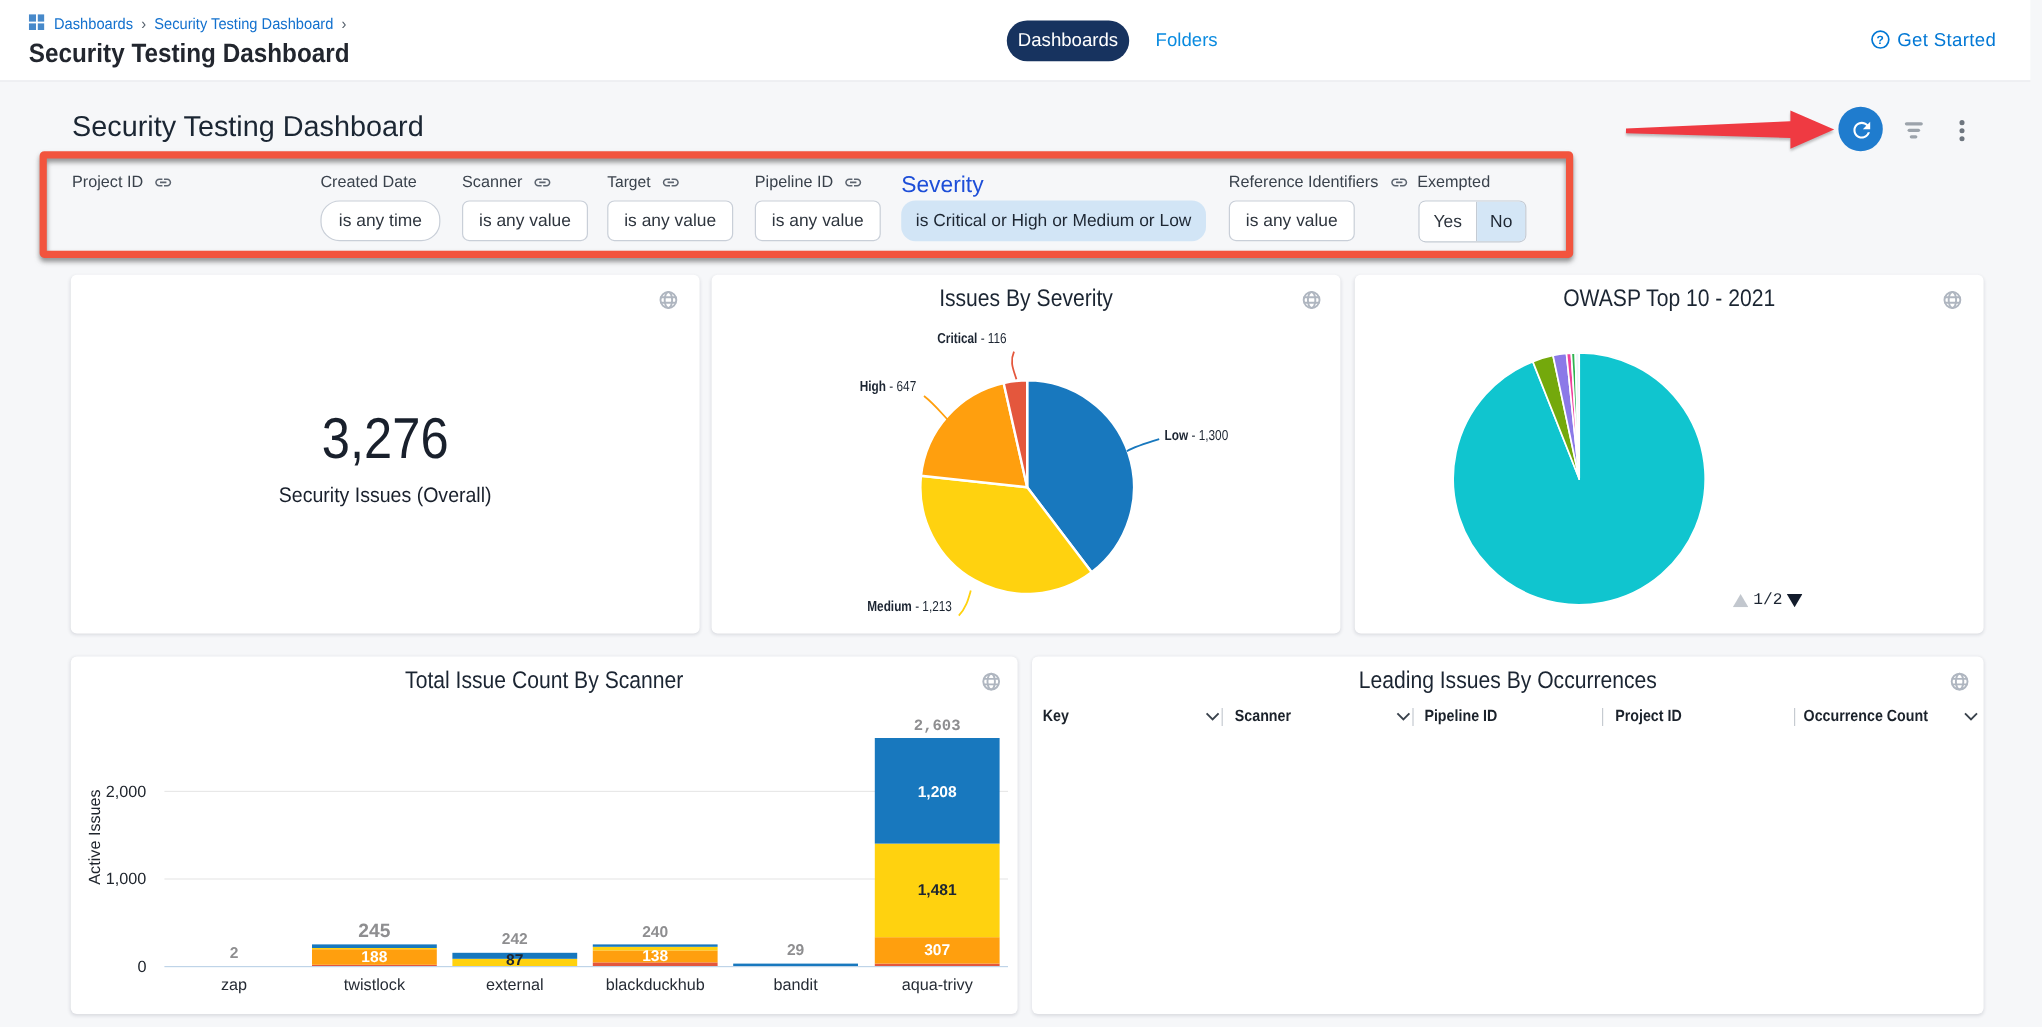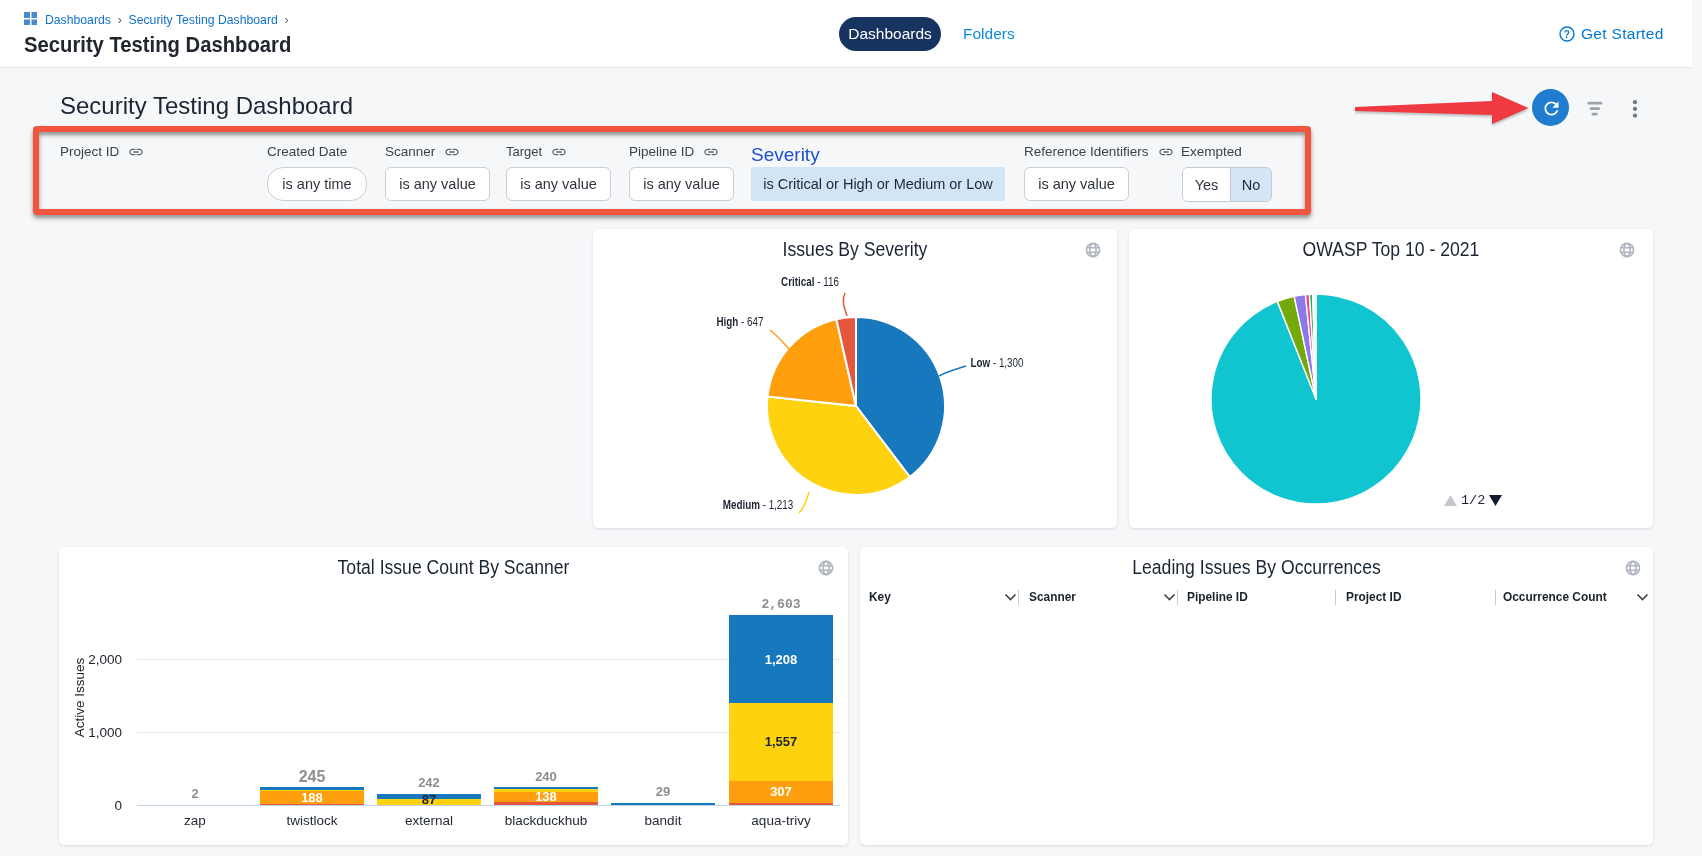--- a/index.html
+++ b/index.html
@@ -69,26 +69,36 @@
 <div style="position:absolute;left:751px;top:144px;font-size:19px;color:#1d4ed8;text-align:center;">Severity</div>
 <div style="position:absolute;left:1024px;top:144px;font-size:13.5px;color:#3A424C;">Reference Identifiers<span style="margin-left:9px;vertical-align:-4px;"><svg width="16" height="16" viewBox="0 0 24 24" fill="#5D6570">
           <path d="M3.9,12c0-1.71,1.39-3.1,3.1-3.1h4V7H7c-2.76,0-5,2.24-5,5s2.24,5,5,5h4v-1.9H7c-1.71,0-3.1-1.39-3.1-3.1zM8,13h8v-2H8v2zm9-6h-4v1.9h4c1.71,0,3.1,1.39,3.1,3.1s-1.39,3.1-3.1,3.1h-4V17h4c2.76,0,5-2.24,5-5s-2.24-5-5-5z"></path>
         </svg></span></div>
 <div style="position:absolute;left:1181px;top:144px;font-size:13.5px;color:#3A424C;">Exempted</div>
 <div style="position:absolute;left:267px;top:167px;width:100px;height:34px;background:#fff;border:1px solid #C9CFD8;border-radius:16px;box-sizing:border-box;display:flex;align-items:center;justify-content:center;font-size:14.5px;color:#2E353E;">is any time</div>
 <div style="position:absolute;left:385px;top:167px;width:105px;height:34px;background:#fff;border:1px solid #C9CFD8;border-radius:6px;box-sizing:border-box;display:flex;align-items:center;justify-content:center;font-size:14.5px;color:#2E353E;">is any value</div>
 <div style="position:absolute;left:506px;top:167px;width:105px;height:34px;background:#fff;border:1px solid #C9CFD8;border-radius:6px;box-sizing:border-box;display:flex;align-items:center;justify-content:center;font-size:14.5px;color:#2E353E;">is any value</div>
 <div style="position:absolute;left:629px;top:167px;width:105px;height:34px;background:#fff;border:1px solid #C9CFD8;border-radius:6px;box-sizing:border-box;display:flex;align-items:center;justify-content:center;font-size:14.5px;color:#2E353E;">is any value</div>
 <div style="position:absolute;left:1024px;top:167px;width:105px;height:34px;background:#fff;border:1px solid #C9CFD8;border-radius:6px;box-sizing:border-box;display:flex;align-items:center;justify-content:center;font-size:14.5px;color:#2E353E;">is any value</div>
-<div style="position:absolute;left:751px;top:167px;width:254px;height:34px;background:#D2E5F6;border-radius:0;display:flex;align-items:center;justify-content:center;font-size:14.5px;color:#1E2733;">is Critical or High or Medium or Low</div>
+<div style="position:absolute;left:751px;top:167px;width:254px;height:34px;background:#D2E5F6;border-radius:12px;display:flex;align-items:center;justify-content:center;font-size:14.5px;color:#1E2733;">is Critical or High or Medium or Low</div>
 <div style="position:absolute;left:1182px;top:167px;width:90px;height:35px;border:1px solid #C4CBD4;border-radius:6px;box-sizing:border-box;overflow:hidden;display:flex;">
 <div style="width:47px;background:#fff;display:flex;align-items:center;justify-content:center;font-size:14.5px;color:#2E353E;border-right:1px solid #C4CBD4;">Yes</div>
 <div style="flex:1;background:#D4E6F6;display:flex;align-items:center;justify-content:center;font-size:14.5px;color:#1E2733;">No</div>
 </div>
 
+<div class="card" style="left:59px;top:229px;width:524px;height:299px;">
+  <div class="globe" style="right:18px;"><svg width="16" height="16" viewBox="0 0 16 16" fill="none" stroke="#AFB6C0" stroke-width="1.6">
+          <circle cx="8" cy="8" r="6.6"></circle>
+          <ellipse cx="8" cy="8" rx="3.1" ry="6.6"></ellipse>
+          <line x1="1.5" y1="5.7" x2="14.5" y2="5.7"></line>
+          <line x1="1.5" y1="10.3" x2="14.5" y2="10.3"></line>
+        </svg></div>
+  <div style="position:absolute;left:0;top:110px;width:100%;text-align:center;font-size:48px;color:#19202C;transform:scaleX(0.88);">3,276</div>
+  <div style="position:absolute;left:0;top:173px;width:100%;text-align:center;font-size:17.5px;color:#19202C;transform:scaleX(0.93);">Security Issues (Overall)</div>
+</div>
 
 <div class="card" style="left:593px;top:229px;width:524px;height:299px;">
   <div class="globe" style="right:16px;"><svg width="16" height="16" viewBox="0 0 16 16" fill="none" stroke="#AFB6C0" stroke-width="1.6">
           <circle cx="8" cy="8" r="6.6"></circle>
           <ellipse cx="8" cy="8" rx="3.1" ry="6.6"></ellipse>
           <line x1="1.5" y1="5.7" x2="14.5" y2="5.7"></line>
           <line x1="1.5" y1="10.3" x2="14.5" y2="10.3"></line>
         </svg></div>
   <div class="ctitle">Issues By Severity</div>
   <svg style="position:absolute;left:0;top:0;" width="524" height="299" viewBox="0 0 524 299">
@@ -161,21 +171,21 @@
 <div style="position:absolute;left:552px;top:255.88px;width:104px;height:2.12px;background:#1878BE;"></div>
 <div style="position:absolute;left:670px;top:256.03px;width:104px;height:1.97px;background:#E4573D;"></div>
 <div style="position:absolute;left:670px;top:233.62px;width:104px;height:22.41px;background:#FF9F0E;"></div>
 <div style="position:absolute;left:670px;top:156.17px;width:104px;height:77.45px;background:#FFD20F;"></div>
 <div style="position:absolute;left:670px;top:67.98px;width:104px;height:88.18px;background:#1878BE;"></div>
   <div style="position:absolute;left:78px;top:258px;width:703px;height:1.3px;background:#BFD4E8;"></div>
   <div style="position:absolute;left:193px;top:242.554px;width:120px;text-align:center;font-size:13px;font-weight:bold;color:#fff;line-height:15px;">188</div>
 <div style="position:absolute;left:310px;top:244.6px;width:120px;text-align:center;font-size:13px;font-weight:bold;color:#1C2532;line-height:15px;">87</div>
 <div style="position:absolute;left:427px;top:242.043px;width:120px;text-align:center;font-size:13px;font-weight:bold;color:#fff;line-height:15px;">138</div>
 <div style="position:absolute;left:662px;top:236.86px;width:120px;text-align:center;font-size:13px;font-weight:bold;color:#fff;line-height:15px;">307</div>
-<div style="position:absolute;left:662px;top:186.928px;width:120px;text-align:center;font-size:13px;font-weight:bold;color:#1C2532;line-height:15px;">1,557</div>
+<div style="position:absolute;left:662px;top:186.928px;width:120px;text-align:center;font-size:13px;font-weight:bold;color:#1C2532;line-height:15px;">1,481</div>
 <div style="position:absolute;left:662px;top:105.07300000000001px;width:120px;text-align:center;font-size:13px;font-weight:bold;color:#fff;line-height:15px;">1,208</div>
 <div style="position:absolute;left:76px;top:239.4px;width:120px;text-align:center;font-size:13px;font-weight:bold;color:#8E8E90;line-height:15px;">2</div>
 <div style="position:absolute;left:193px;top:221.6px;width:120px;text-align:center;font-size:16px;font-weight:bold;color:#8E8E90;line-height:15px;">245</div>
 <div style="position:absolute;left:310px;top:228.0px;width:120px;text-align:center;font-size:13px;font-weight:bold;color:#8E8E90;line-height:15px;">242</div>
 <div style="position:absolute;left:427px;top:222.0px;width:120px;text-align:center;font-size:13px;font-weight:bold;color:#8E8E90;line-height:15px;">240</div>
 <div style="position:absolute;left:544px;top:237.4px;width:120px;text-align:center;font-size:13px;font-weight:bold;color:#8E8E90;line-height:15px;">29</div>
 <div style="position:absolute;left:662px;top:49.5px;width:120px;text-align:center;font-size:13px;font-weight:bold;color:#8E8E90;line-height:15px;font-family:Liberation Mono, monospace;">2,603</div>
   <div style="position:absolute;left:66px;top:266px;width:140px;text-align:center;font-size:13.5px;color:#262C35;">zap</div>
 <div style="position:absolute;left:183px;top:266px;width:140px;text-align:center;font-size:13.5px;color:#262C35;">twistlock</div>
 <div style="position:absolute;left:300px;top:266px;width:140px;text-align:center;font-size:13.5px;color:#262C35;">external</div>

